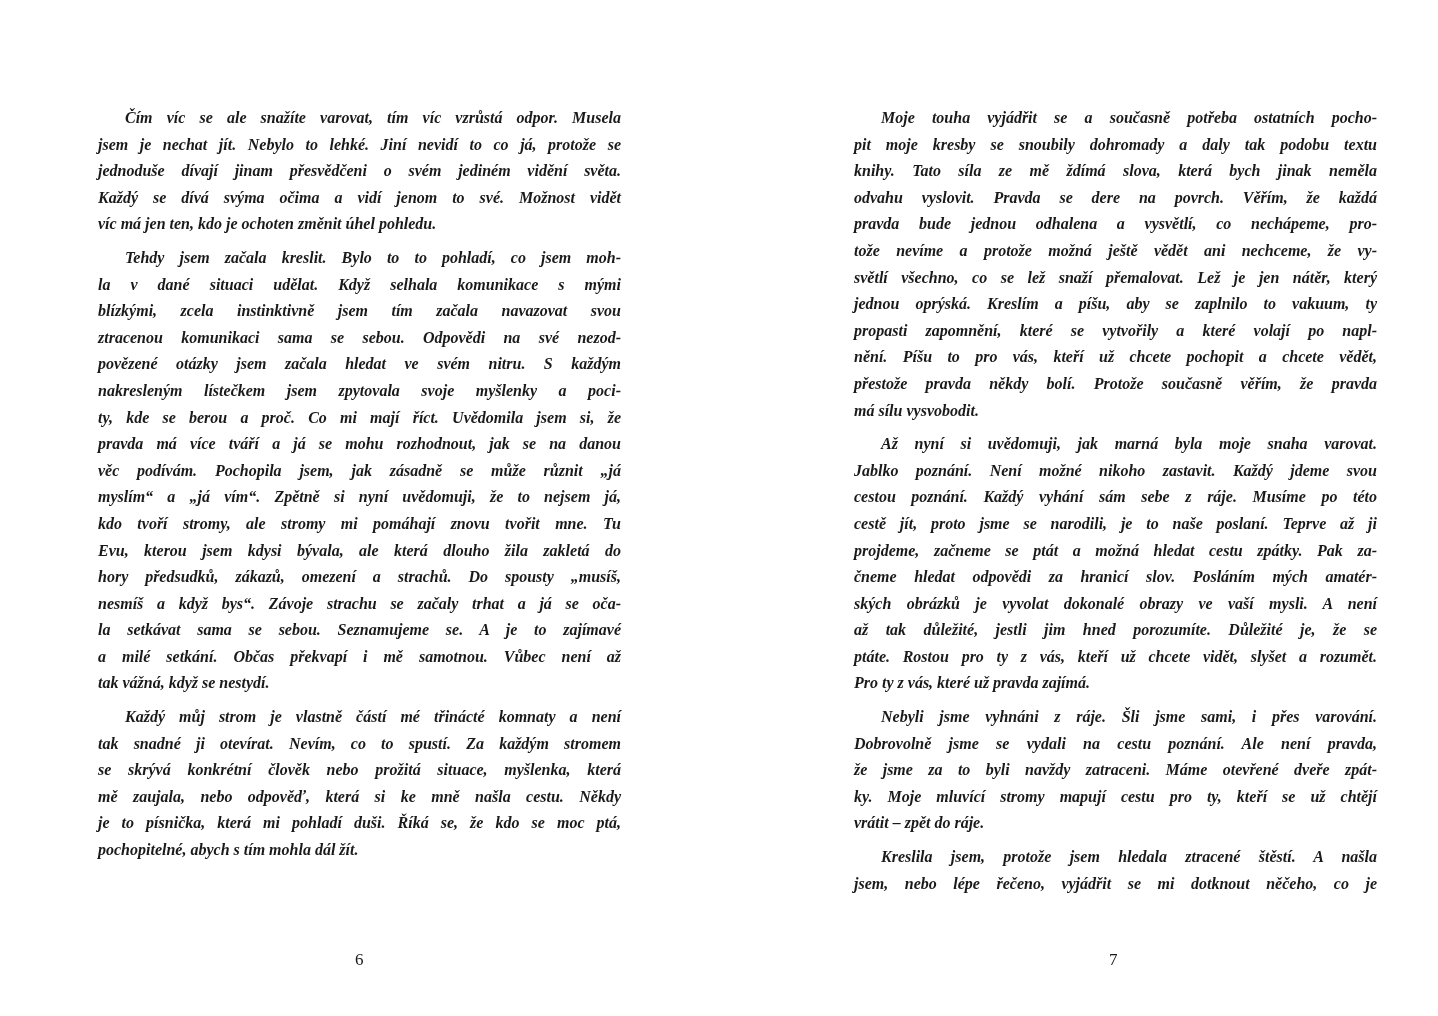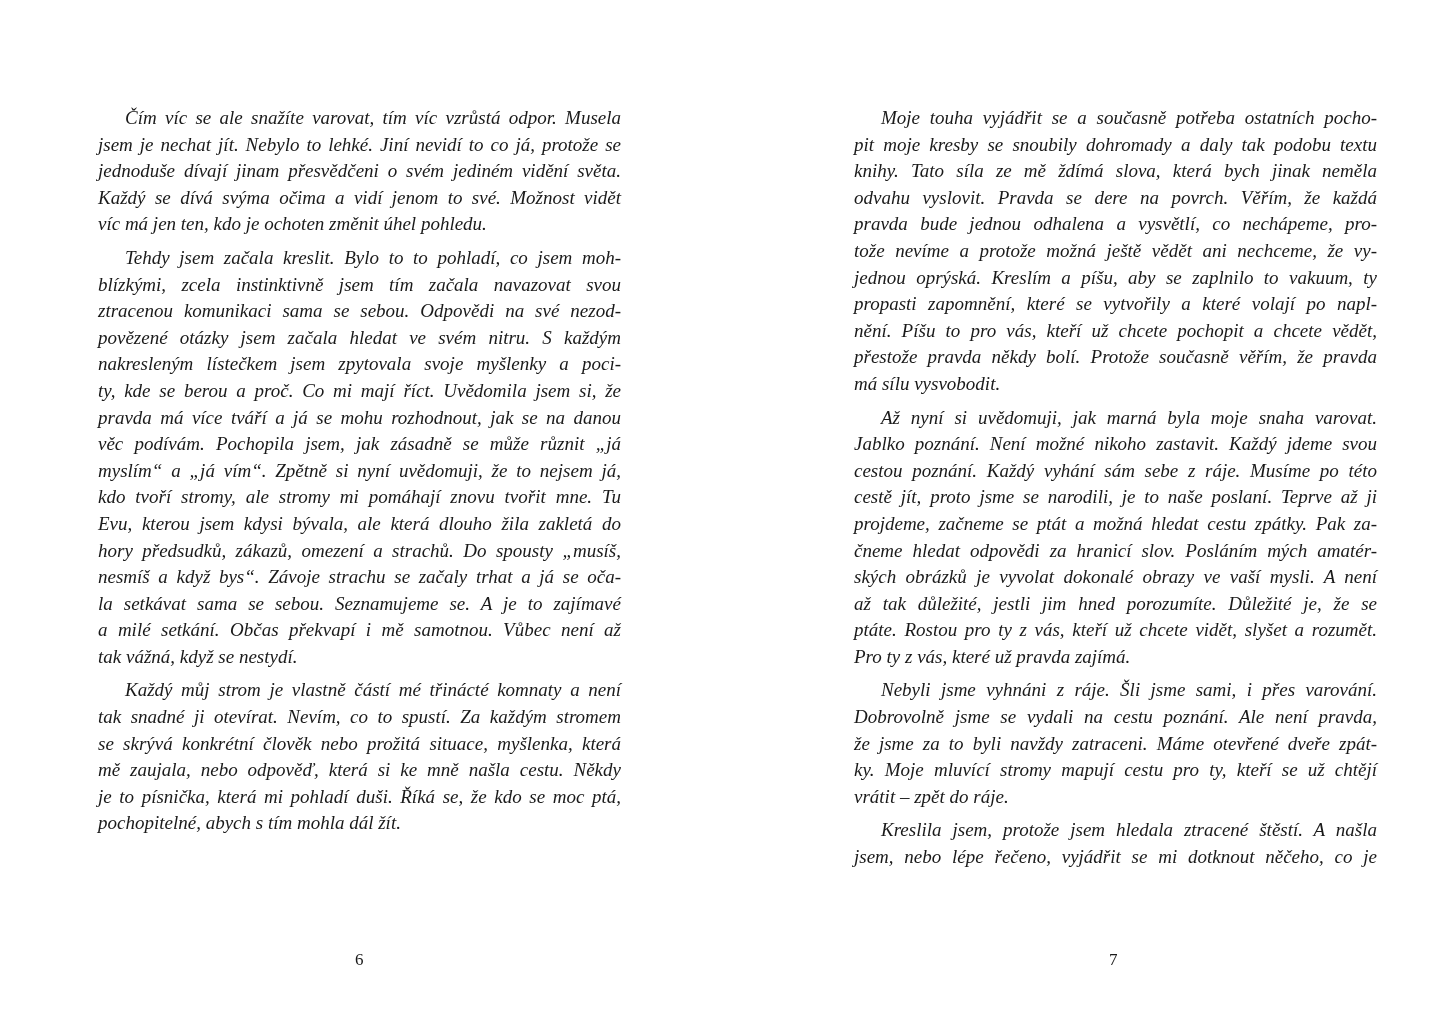--- a/index.html
+++ b/index.html
@@ -7,25 +7,26 @@
   .spread { position: absolute; inset: 0; }
   .page { position: absolute; top: 0; width: 719px; height: 1016px; }
   .page-left { left: 0; }
   .page-right { left: 755px; }
   .text-block {
     position: absolute;
     top: 105px;
     width: 523px;
     font-family: "Liberation Serif", "DejaVu Serif", serif;
     font-style: italic;
-    font-size: 19px;
+    font-size: 16px;
     line-height: 26.6px;
     color: #1a1a1a;
     text-align: justify;
     hyphens: auto;
+    font-weight: bold;
   }
   .page-left .text-block { left: 98px; }
   .page-right .text-block { left: 99px; }
   .para { margin: 0 0 7px 0; text-indent: 27px; }
   .para:last-child { margin-bottom: 12px; }
   .line { display: block; text-align: justify; text-align-last: justify; white-space: nowrap; }
   .line.last { text-align-last: left; }
   .para .line:first-child { padding-left: 27px; }
   .para { text-indent: 0; }
   .page-number {
@@ -46,20 +47,21 @@
     <div class="text-block" id="left-text">
         <p class="para">
           <span class="line">Čím víc se ale snažíte varovat, tím víc vzrůstá odpor. Musela</span>
           <span class="line">jsem je nechat jít. Nebylo to lehké. Jiní nevidí to co já, protože se</span>
           <span class="line">jednoduše dívají jinam přesvědčeni o svém jediném vidění světa.</span>
           <span class="line">Každý se dívá svýma očima a vidí jenom to své. Možnost vidět</span>
           <span class="line last">víc má jen ten, kdo je ochoten změnit úhel pohledu.</span>
         </p>
         <p class="para">
           <span class="line">Tehdy jsem začala kreslit. Bylo to to pohladí, co jsem moh-</span>
+          <span class="line">la v dané situaci udělat. Když selhala komunikace s mými</span>
           <span class="line">blízkými, zcela instinktivně jsem tím začala navazovat svou</span>
           <span class="line">ztracenou komunikaci sama se sebou. Odpovědi na své nezod-</span>
           <span class="line">povězené otázky jsem začala hledat ve svém nitru. S každým</span>
           <span class="line">nakresleným lístečkem jsem zpytovala svoje myšlenky a poci-</span>
           <span class="line">ty, kde se berou a proč. Co mi mají říct. Uvědomila jsem si, že</span>
           <span class="line">pravda má více tváří a já se mohu rozhodnout, jak se na danou</span>
           <span class="line">věc podívám. Pochopila jsem, jak zásadně se může různit „já</span>
           <span class="line">myslím“ a „já vím“. Zpětně si nyní uvědomuji, že to nejsem já,</span>
           <span class="line">kdo tvoří stromy, ale stromy mi pomáhají znovu tvořit mne. Tu</span>
           <span class="line">Evu, kterou jsem kdysi bývala, ale která dlouho žila zakletá do</span>
@@ -82,20 +84,21 @@
   </div>
   <div class="page page-right">
     <div class="text-block" id="right-text">
         <p class="para">
           <span class="line">Moje touha vyjádřit se a současně potřeba ostatních pocho-</span>
           <span class="line">pit moje kresby se snoubily dohromady a daly tak podobu textu</span>
           <span class="line">knihy. Tato síla ze mě ždímá slova, která bych jinak neměla</span>
           <span class="line">odvahu vyslovit. Pravda se dere na povrch. Věřím, že každá</span>
           <span class="line">pravda bude jednou odhalena a vysvětlí, co nechápeme, pro-</span>
           <span class="line">tože nevíme a protože možná ještě vědět ani nechceme, že vy-</span>
+          <span class="line">světlí všechno, co se lež snaží přemalovat. Lež je jen nátěr, který</span>
           <span class="line">jednou oprýská. Kreslím a píšu, aby se zaplnilo to vakuum, ty</span>
           <span class="line">propasti zapomnění, které se vytvořily a které volají po napl-</span>
           <span class="line">nění. Píšu to pro vás, kteří už chcete pochopit a chcete vědět,</span>
           <span class="line">přestože pravda někdy bolí. Protože současně věřím, že pravda</span>
           <span class="line last">má sílu vysvobodit.</span>
         </p>
         <p class="para">
           <span class="line">Až nyní si uvědomuji, jak marná byla moje snaha varovat.</span>
           <span class="line">Jablko poznání. Není možné nikoho zastavit. Každý jdeme svou</span>
           <span class="line">cestou poznání. Každý vyhání sám sebe z ráje. Musíme po této</span>

